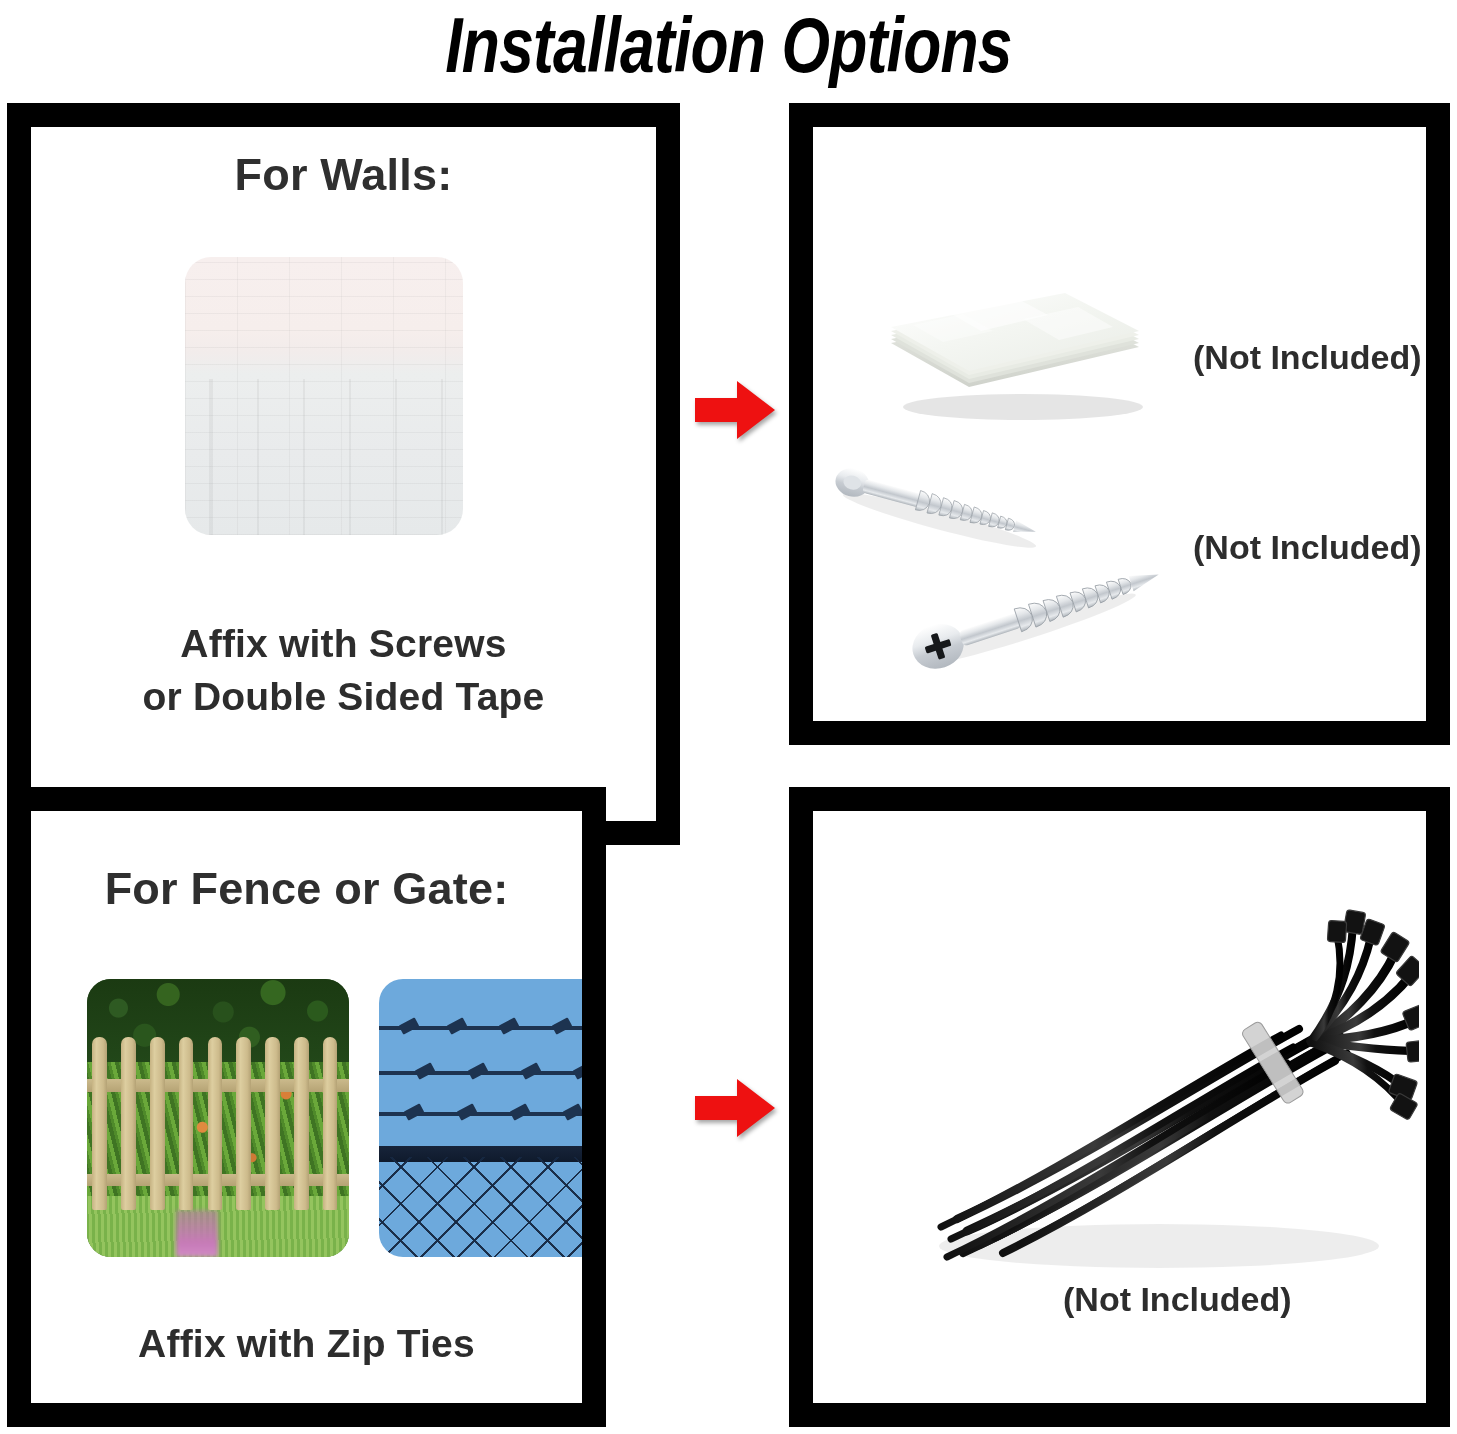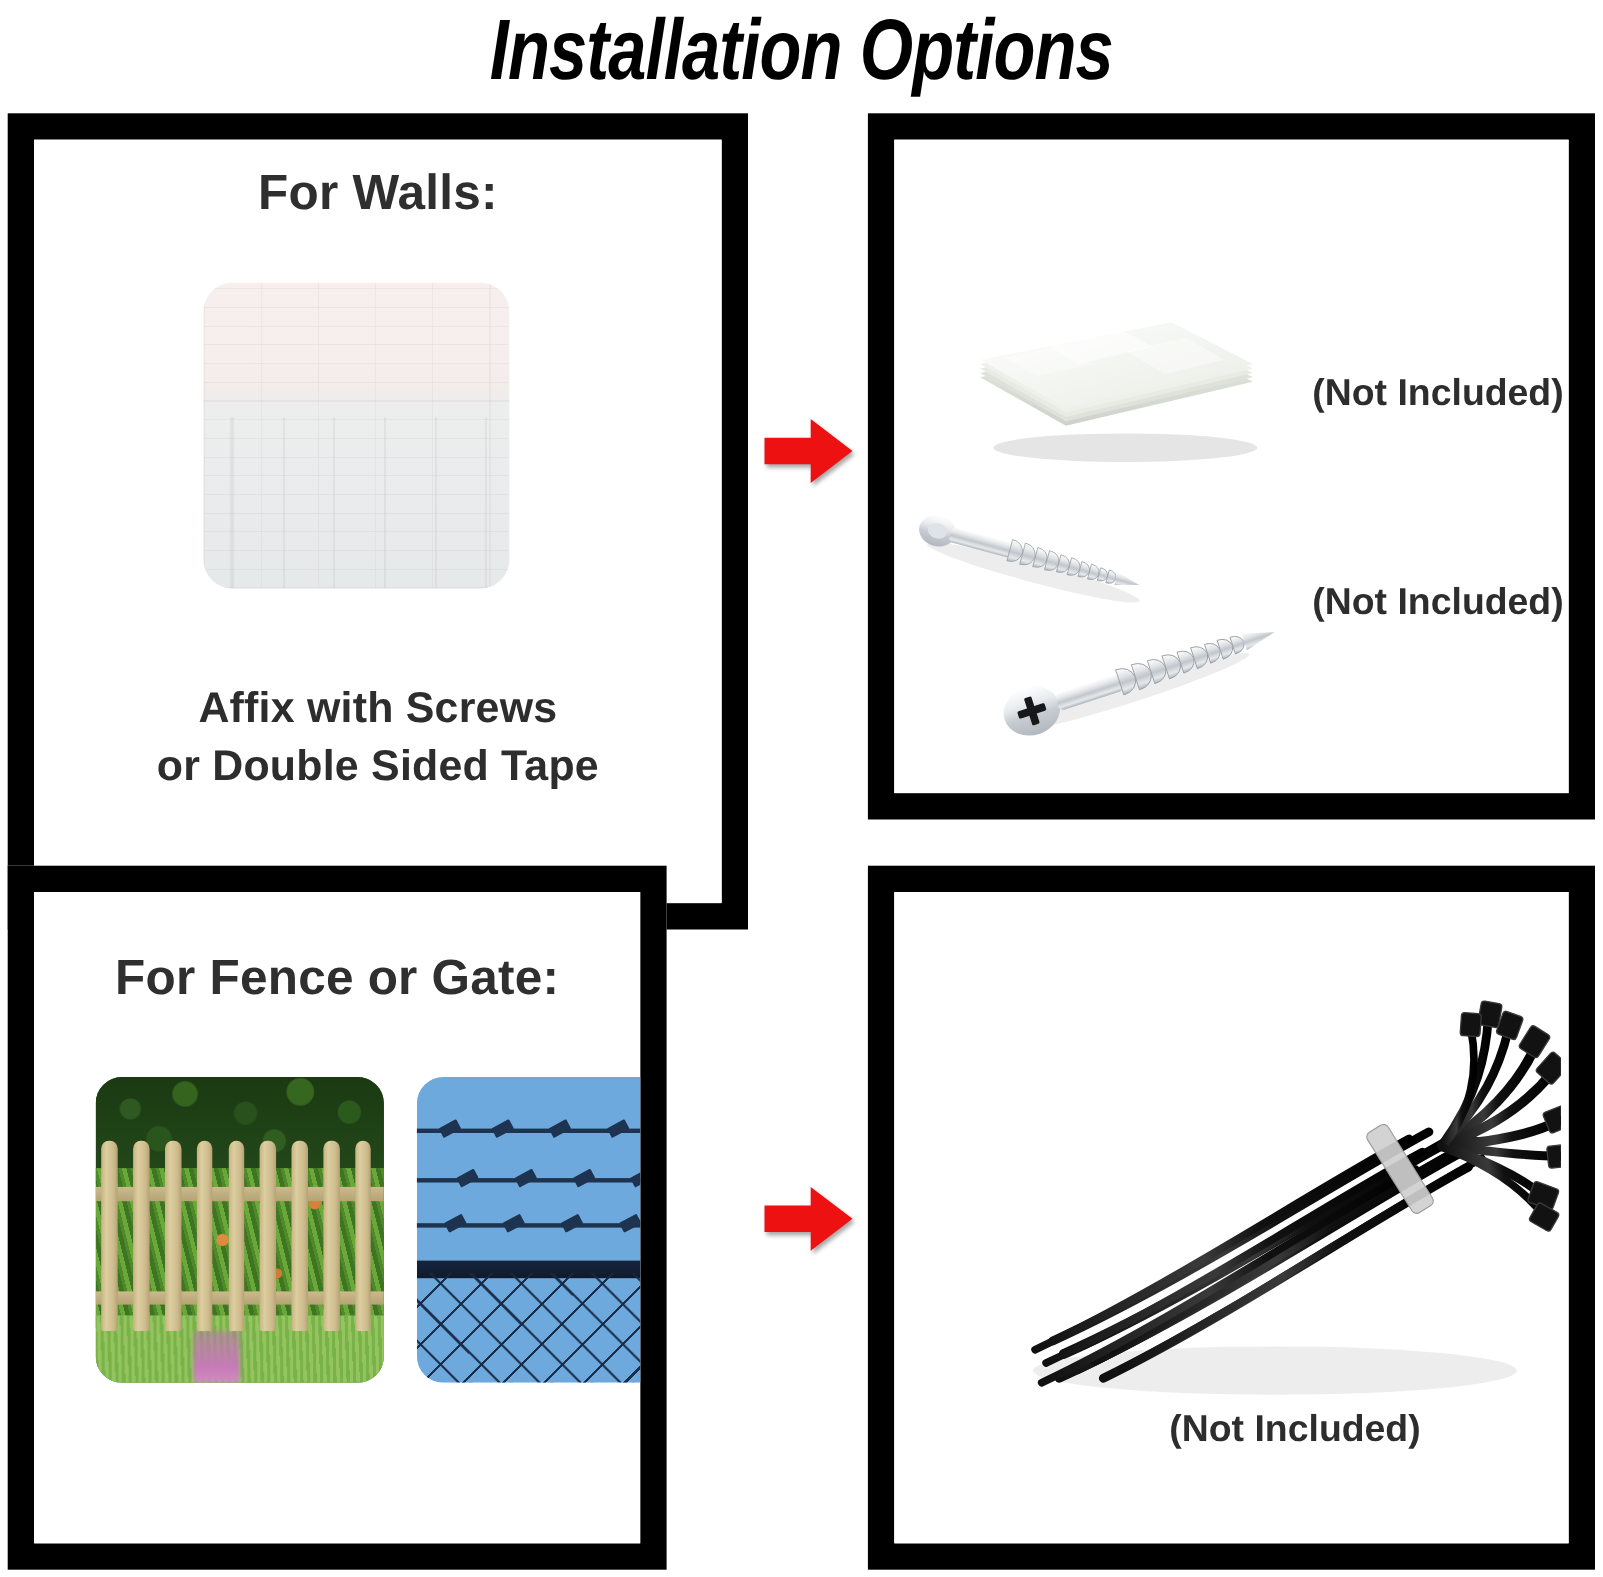--- a/index.html
+++ b/index.html
@@ -363,20 +363,21 @@
       <div class="bw-barb" style="left:10%;top:46.2%;"></div>
       <div class="bw-barb" style="left:30%;top:46.2%;"></div>
       <div class="bw-barb" style="left:50%;top:46.2%;"></div>
       <div class="bw-barb" style="left:70%;top:46.2%;"></div>
       <div class="bw-barb" style="left:88%;top:46.2%;"></div>
 
       <div class="bw-rail" style="top:60%;"></div>
       <div class="bw-mesh" style="top:64%;"></div>
     </div>
 
+    <div class="panel-caption" style="top:508px;">Affix with Zip Ties</div>
 
   </div>
 </div>
 
 <svg class="arrow" style="left:693px;top:1076px;width:84px;height:64px;" viewBox="0 0 84 64">
   <polygon points="2,20 44,20 44,3 82,32 44,61 44,44 2,44" fill="#ee1111"></polygon>
 </svg>
 
 <div class="panel" id="panel-ties">
   <div class="panel-inner">

